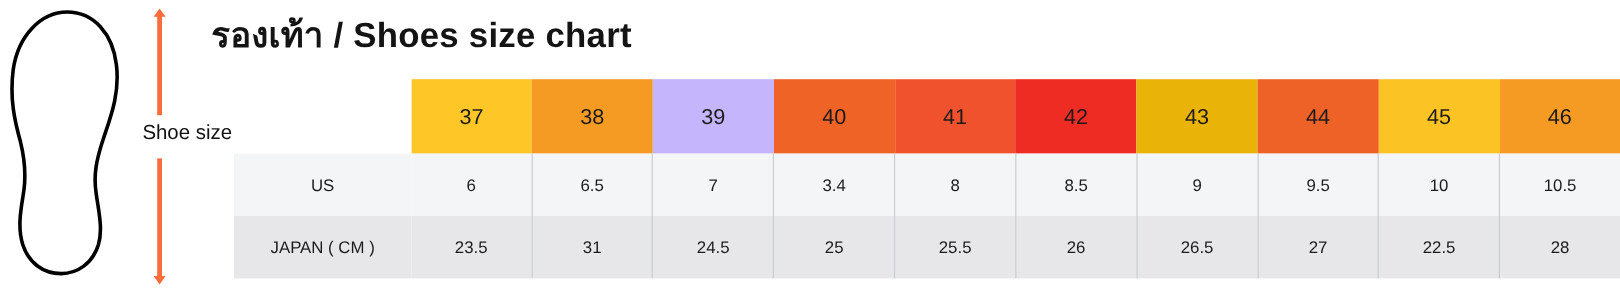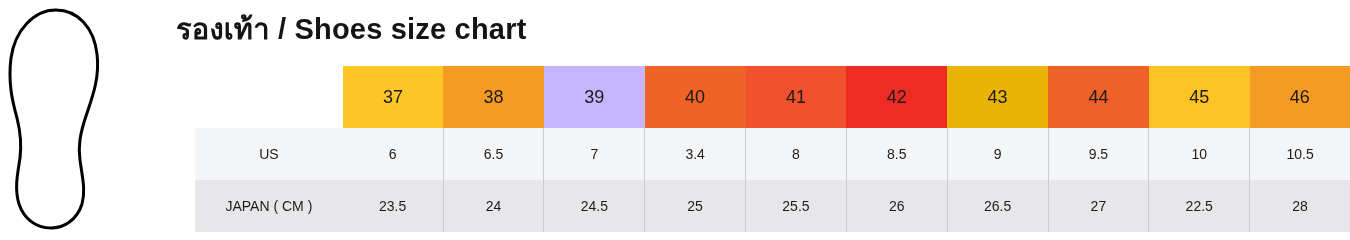--- a/index.html
+++ b/index.html
@@ -154,20 +154,27 @@
                C 76 170, 80 184, 76 198
                C 71 214, 58 222, 45 222
                C 30 222, 18 213, 13 198
                C 8 182, 12 166, 14 152
                C 16 136, 14 124, 11 112
                C 6 94, 2 76, 5 52
                C 9 24, 28 4, 50 4 Z" fill="#ffffff" stroke="#000000" stroke-width="3"></path>
     </svg>
   </div>
 
+  <div id="measure-group">
+    <div class="measure-arrow" id="measure-arrow-up"></div>
+    <div class="measure-line" id="measure-line-top"></div>
+    <div id="measure-label">Shoe size</div>
+    <div class="measure-line" id="measure-line-bottom"></div>
+    <div class="measure-arrow" id="measure-arrow-down"></div>
+  </div>
 
   <div id="page-title">รองเท้า / Shoes size chart</div>
 
   <table id="size-table">
     <thead>
       <tr id="header-row">
         <th class="col-label hdr-spacer"></th>
       <th class="col-size hdr-size" style="background: rgb(255, 198, 39);">37</th>
           <th class="col-size hdr-size" style="background: rgb(245, 155, 35); margin-top: 20px;">38</th>
           <th class="col-size hdr-size" style="background: #c4b5fd;">39</th>
@@ -190,21 +197,21 @@
           <td class="col-size">8</td>
           <td class="col-size">8.5</td>
           <td class="col-size">9</td>
           <td class="col-size">9.5</td>
           <td class="col-size">10</td>
           <td class="col-size">10.5</td>
         </tr>
         <tr class="row-japan">
           <td class="col-label rowlabel">JAPAN ( CM )</td>
           <td class="col-size">23.5</td>
-          <td class="col-size">24</td>
+          <td class="col-size">31</td>
           <td class="col-size">24.5</td>
           <td class="col-size">25</td>
           <td class="col-size">25.5</td>
           <td class="col-size">26</td>
           <td class="col-size">26.5</td>
           <td class="col-size">27</td>
           <td class="col-size">22.5</td>
           <td class="col-size">28</td>
         </tr>
       </tbody>

